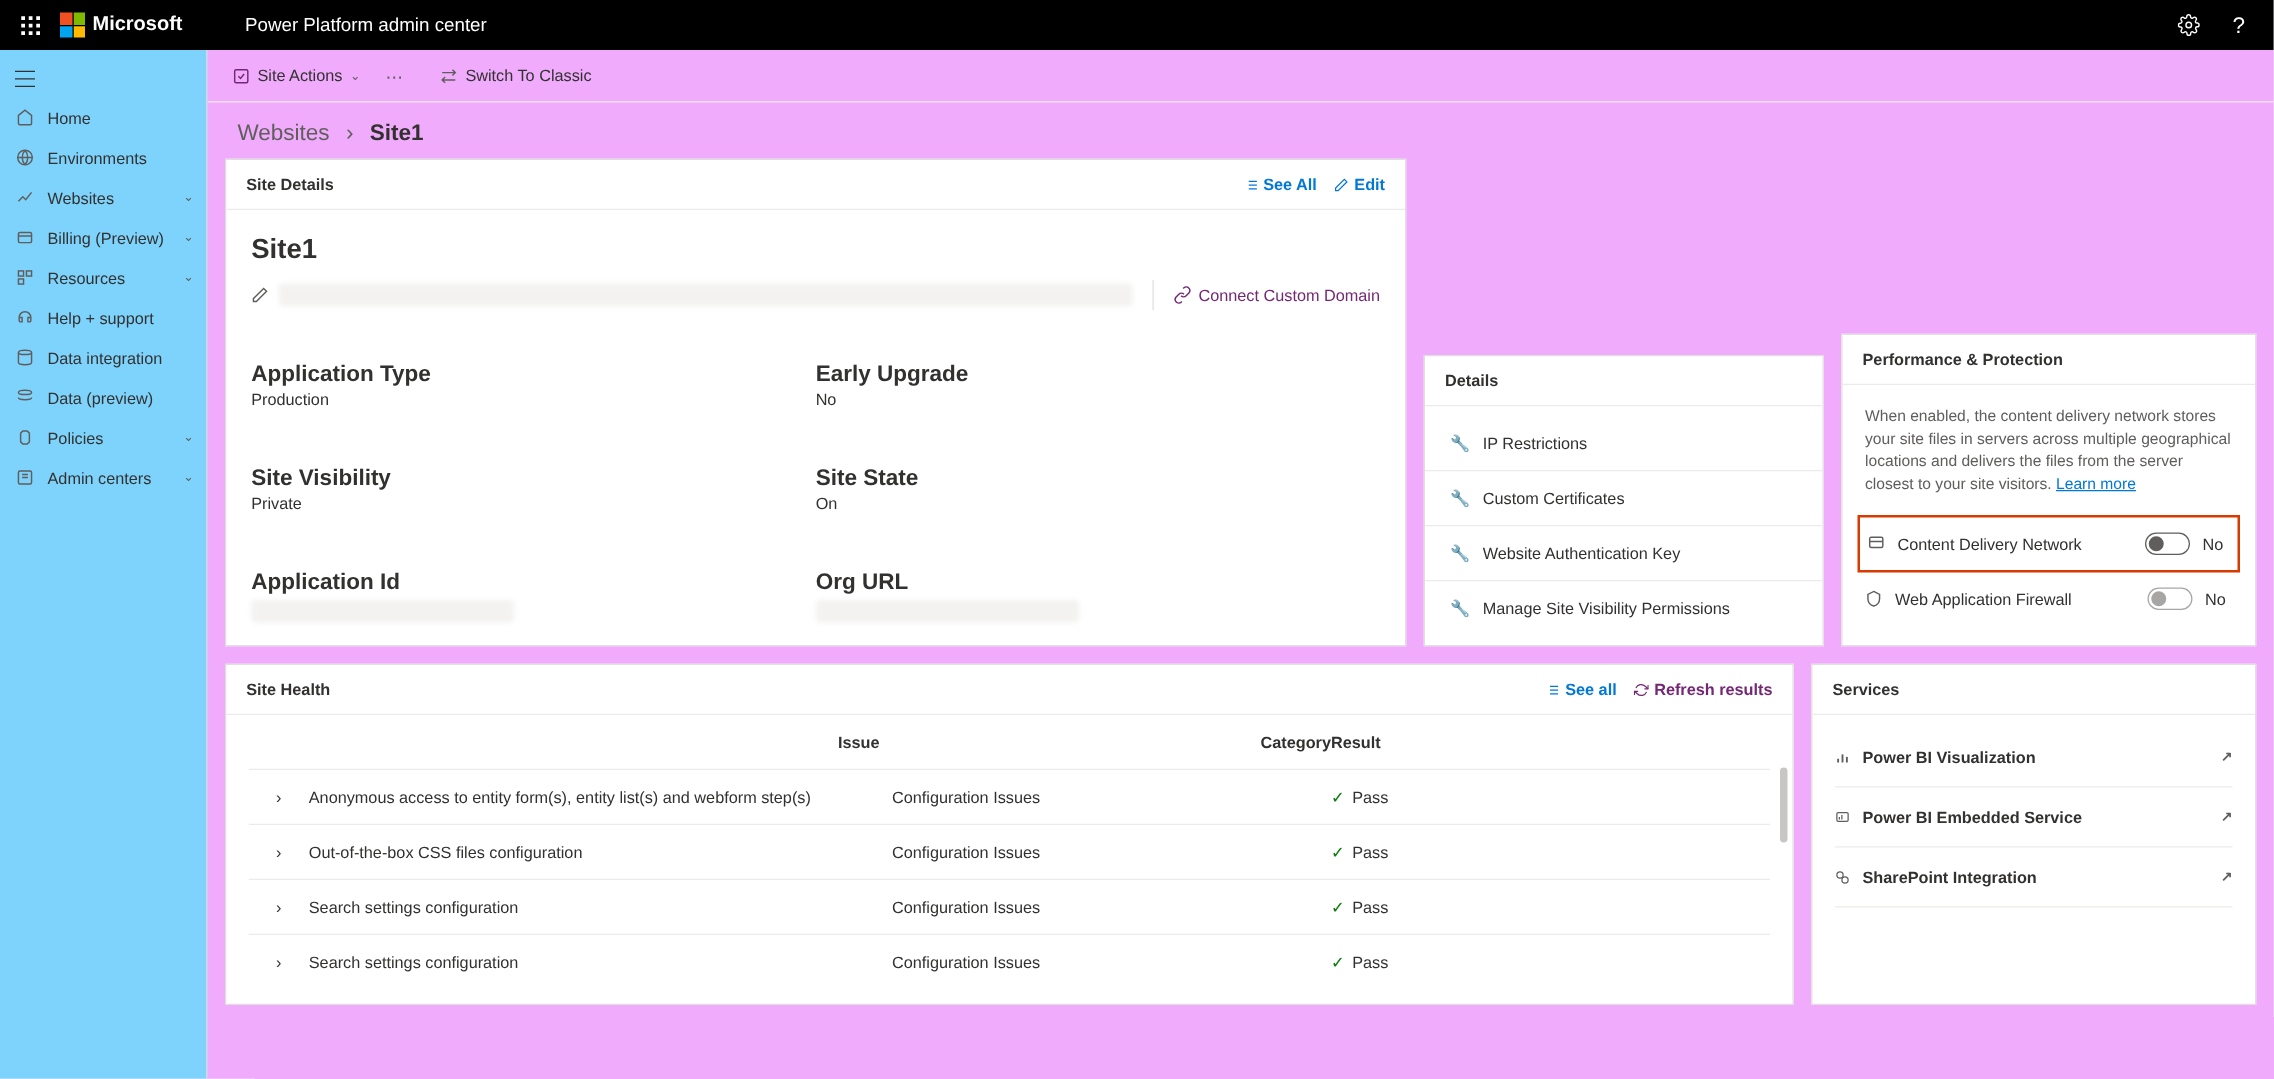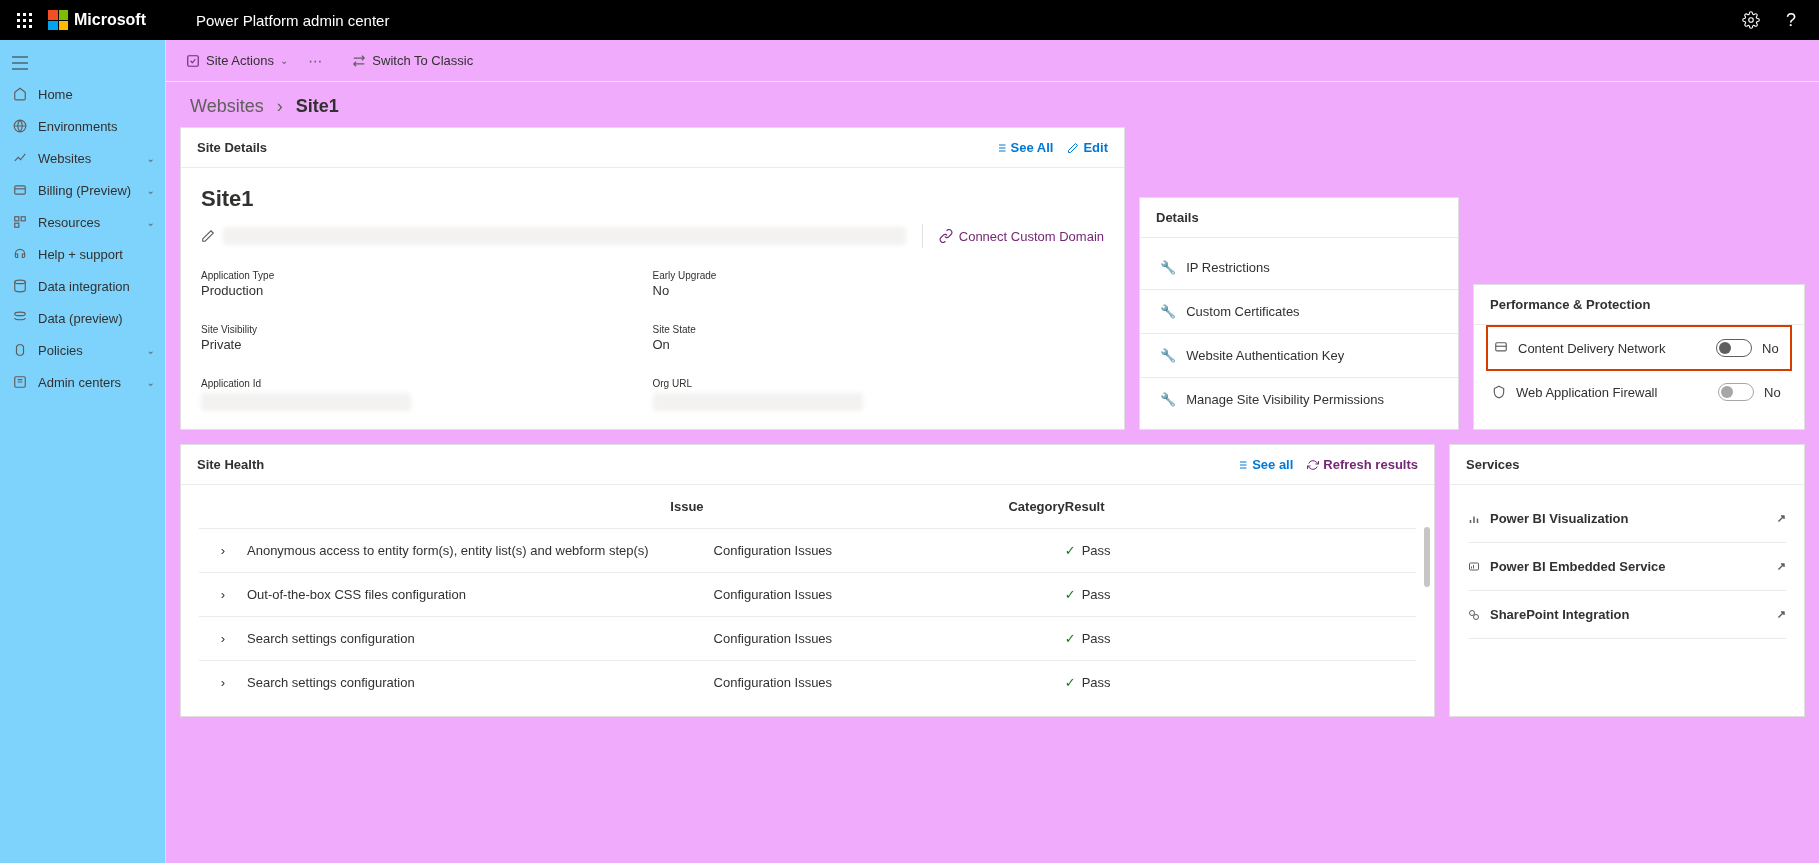--- a/index.html
+++ b/index.html
@@ -43,21 +43,21 @@
   
   .site-details-body { padding: 18px 20px; }
   .site-name { font-size: 22px; font-weight: 600; margin-bottom: 12px; }
   .site-top-row { display: flex; }
   .site-top-left { flex: 1; display: flex; align-items: center; gap: 8px; }
   .blur-box { flex: 1; height: 18px; background: #f3f2f1; filter: blur(2px); border-radius: 3px; }
   .divider-v { width: 1px; height: 24px; background: #e1dfdd; margin: 0 16px; }
   .custom-domain { color: #742774; font-size: 13px; display: inline-flex; align-items: center; gap: 6px; cursor: pointer; }
   
   .fields { margin-top: 22px; display: grid; grid-template-columns: 1fr 1fr; row-gap: 26px; column-gap: 0; }
-  .field-label { font-weight: 400; font-size: 10px; margin-bottom: 2px; }
+  .field-label { font-weight: 700; font-size: 18px; margin-bottom: 2px; margin-top: 19px; }
   .field-value { font-size: 13px; color: #323130; }
   
   .security-card { width: 320px; }
   .sec-list { padding: 8px 0; }
   .sec-item { display: flex; align-items: center; gap: 10px; padding: 14px 20px; border-bottom: 1px solid #edebe9; cursor: pointer; font-size: 13px; }
   .sec-item:last-child { border-bottom: none; }
   .sec-item .ico { font-size: 13px; color: #605e5c; }
   
   .perf-card { width: 332px; }
   .perf-body { padding: 16px 18px; font-size: 12.5px; color: #605e5c; line-height: 1.45; }
@@ -353,20 +353,24 @@
                 <span class="ico">🔧</span>
                 <span>Manage Site Visibility Permissions</span>
               </div>
             </div>
           </div>
 
           <div class="card perf-card">
             <div class="card-header">
               <span>Performance &amp; Protection</span>
             </div>
+            <div class="perf-body">
+              <span>When enabled, the content delivery network stores your site files in servers across multiple geographical locations and delivers the files from the server closest to your site visitors. </span>
+              <a>Learn more</a>
+            </div>
             <div class="perf-items">
               <div class="perf-item highlight">
                 <span class="ico">
                     <svg width="14" height="14" viewBox="0 0 24 24" fill="none" stroke="#605e5c" stroke-width="2">
                       <rect x="3" y="3" width="18" height="14" rx="2"></rect>
                       <line x1="3" y1="9" x2="21" y2="9"></line>
                     </svg>
                   </span>
                 <span class="label">Content Delivery Network</span>
                 <span class="toggle">

